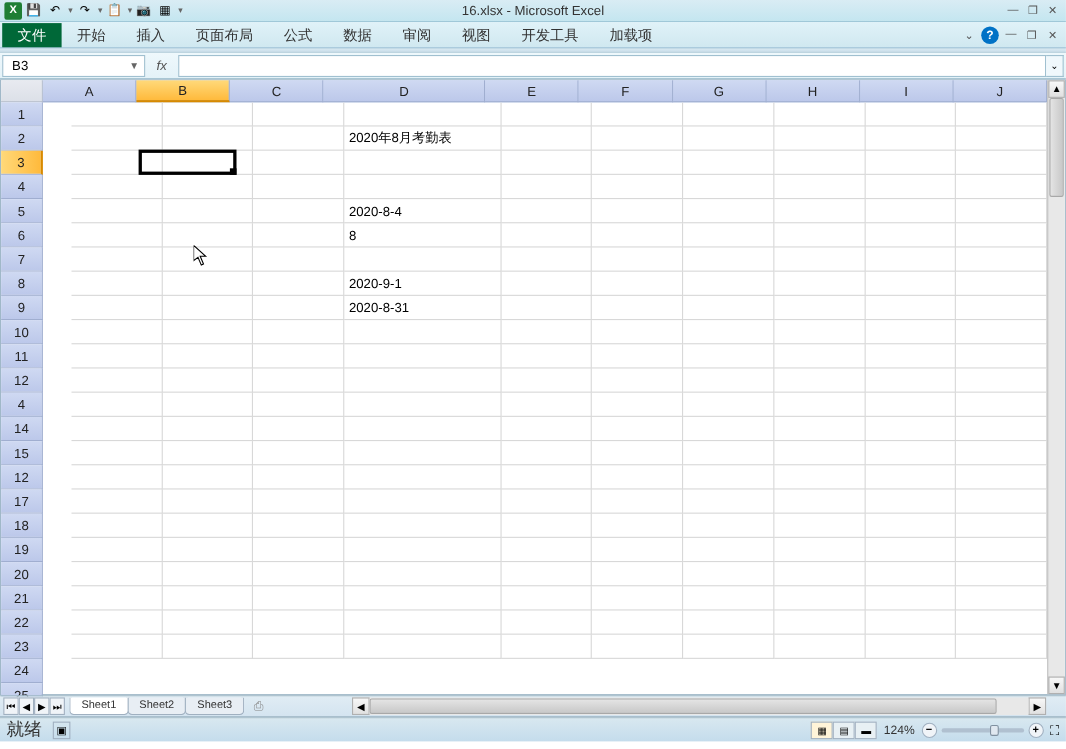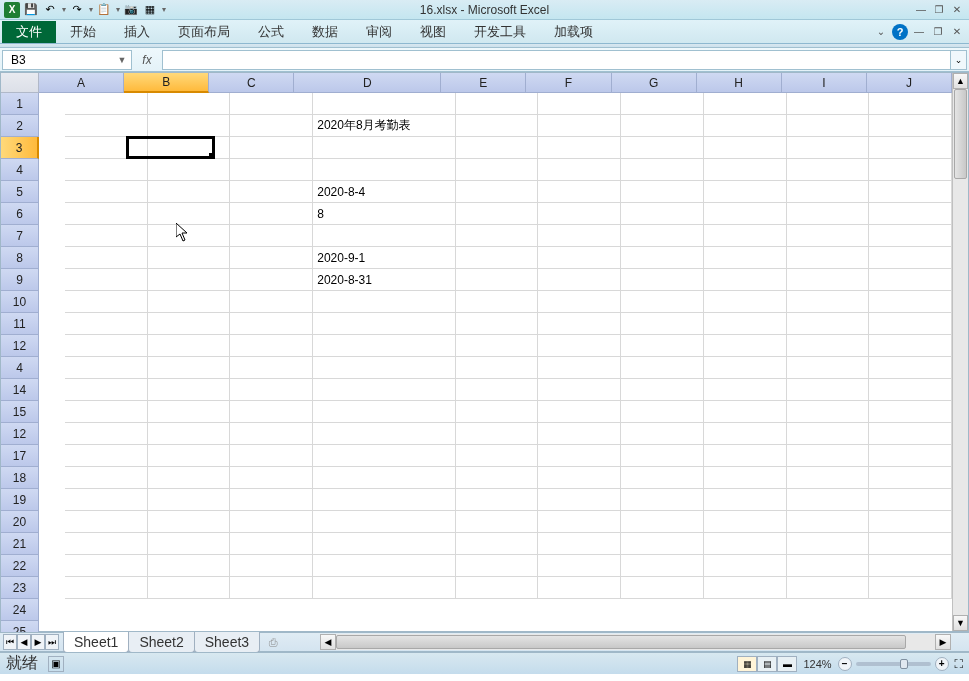--- a/index.html
+++ b/index.html
@@ -370,21 +370,21 @@
     .sheet-tabs {
       display: flex;
       margin-left: 4px;
     }
     .sheet-tab {
       padding: 2px 10px;
       background: #e8eef4;
       border: 1px solid #a0b0c0;
       border-top: none;
       margin-right: -1px;
-      font-size: 14px;
+      font-size: 10px;
       color: #333;
       border-radius: 0 0 4px 4px;
     }
     .sheet-tab.active {
       background: white;
       font-weight: normal;
     }
     .insert-sheet-btn {
       width: 20px;
       display: flex;

